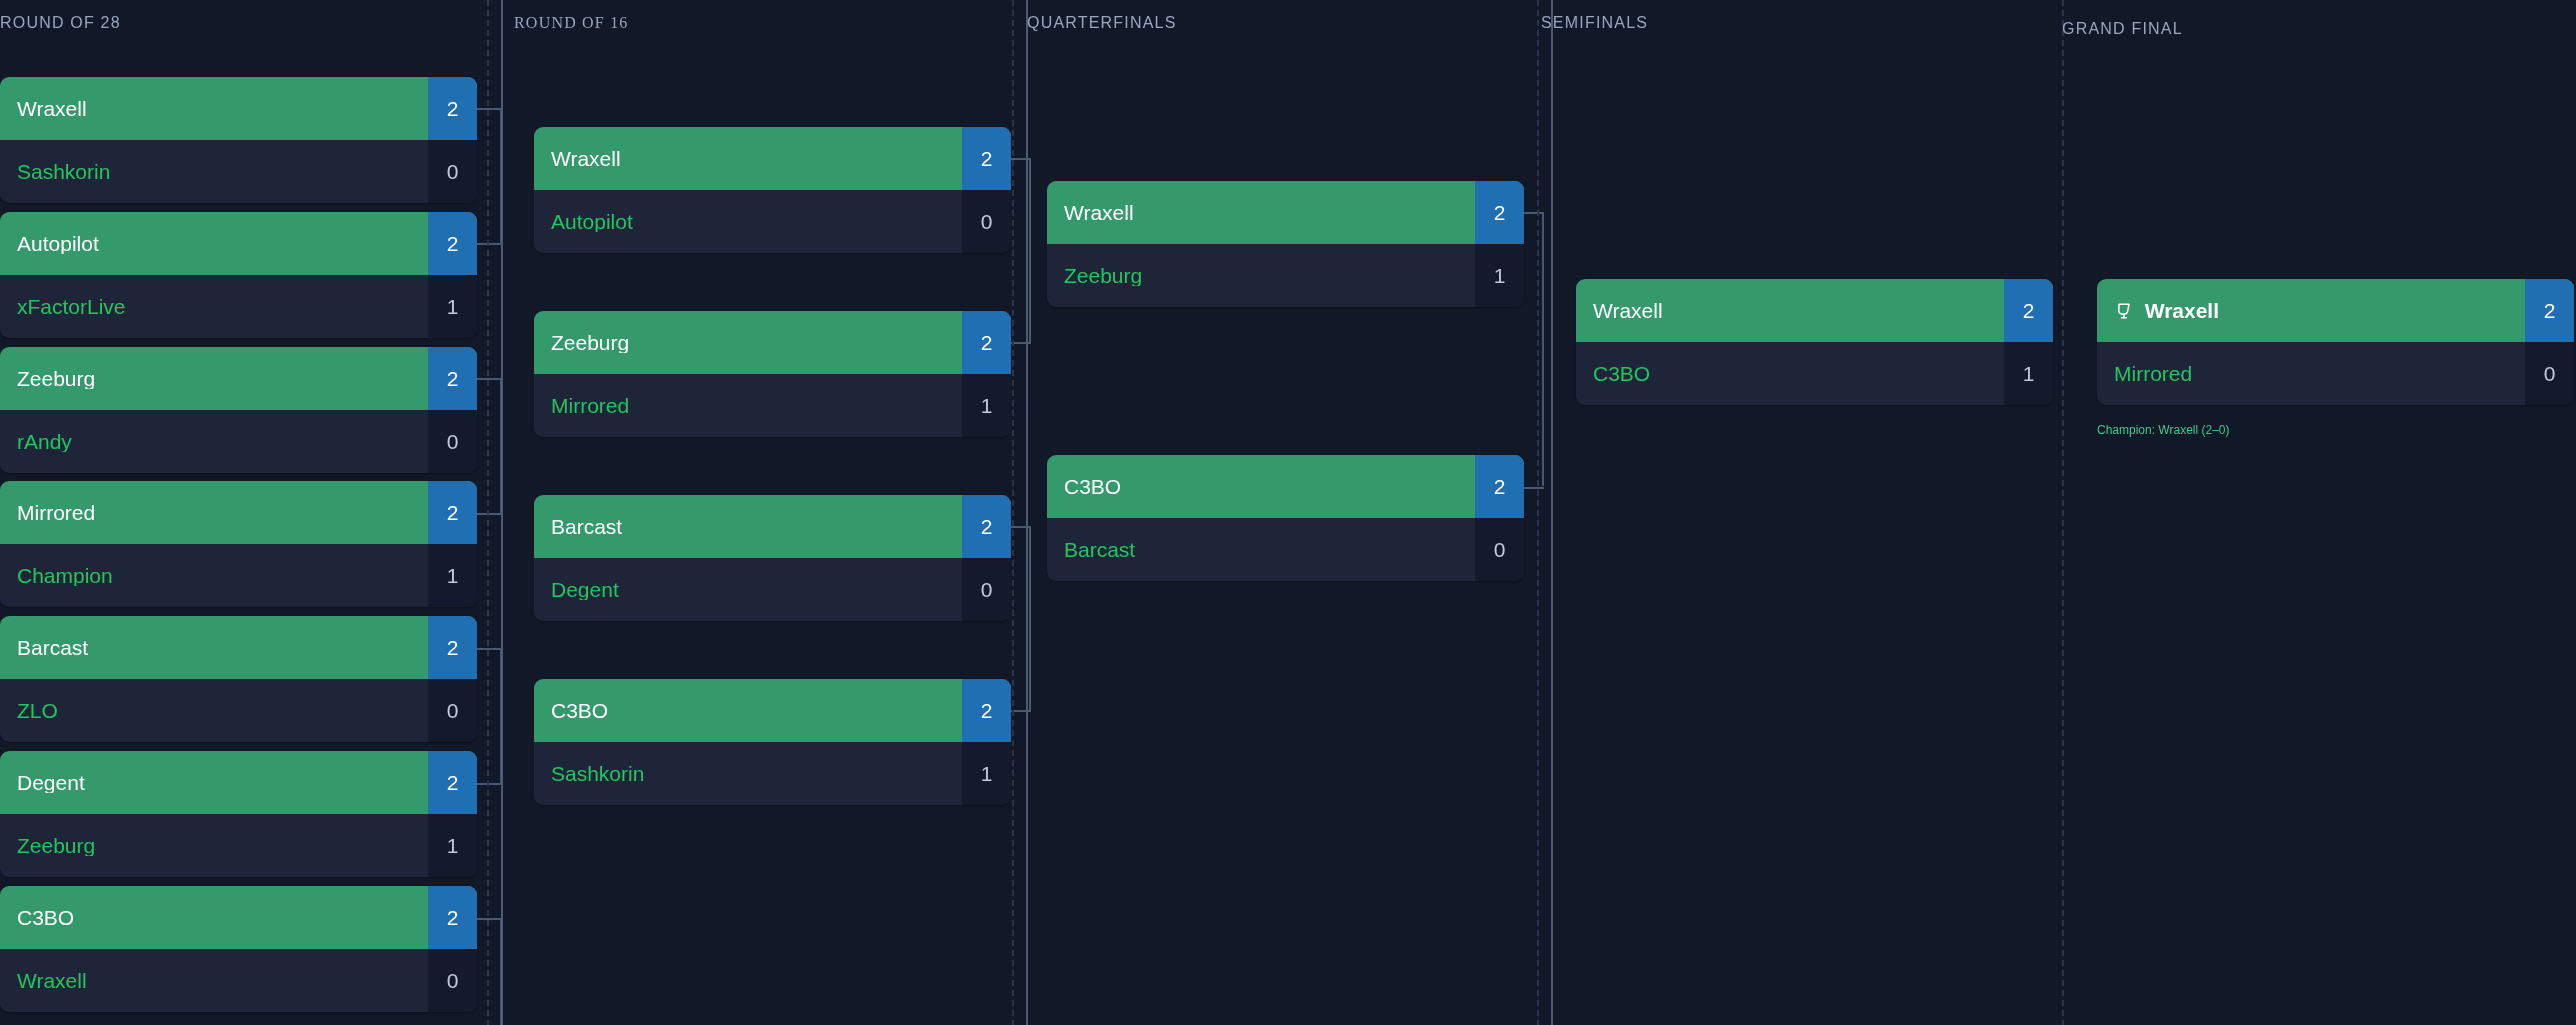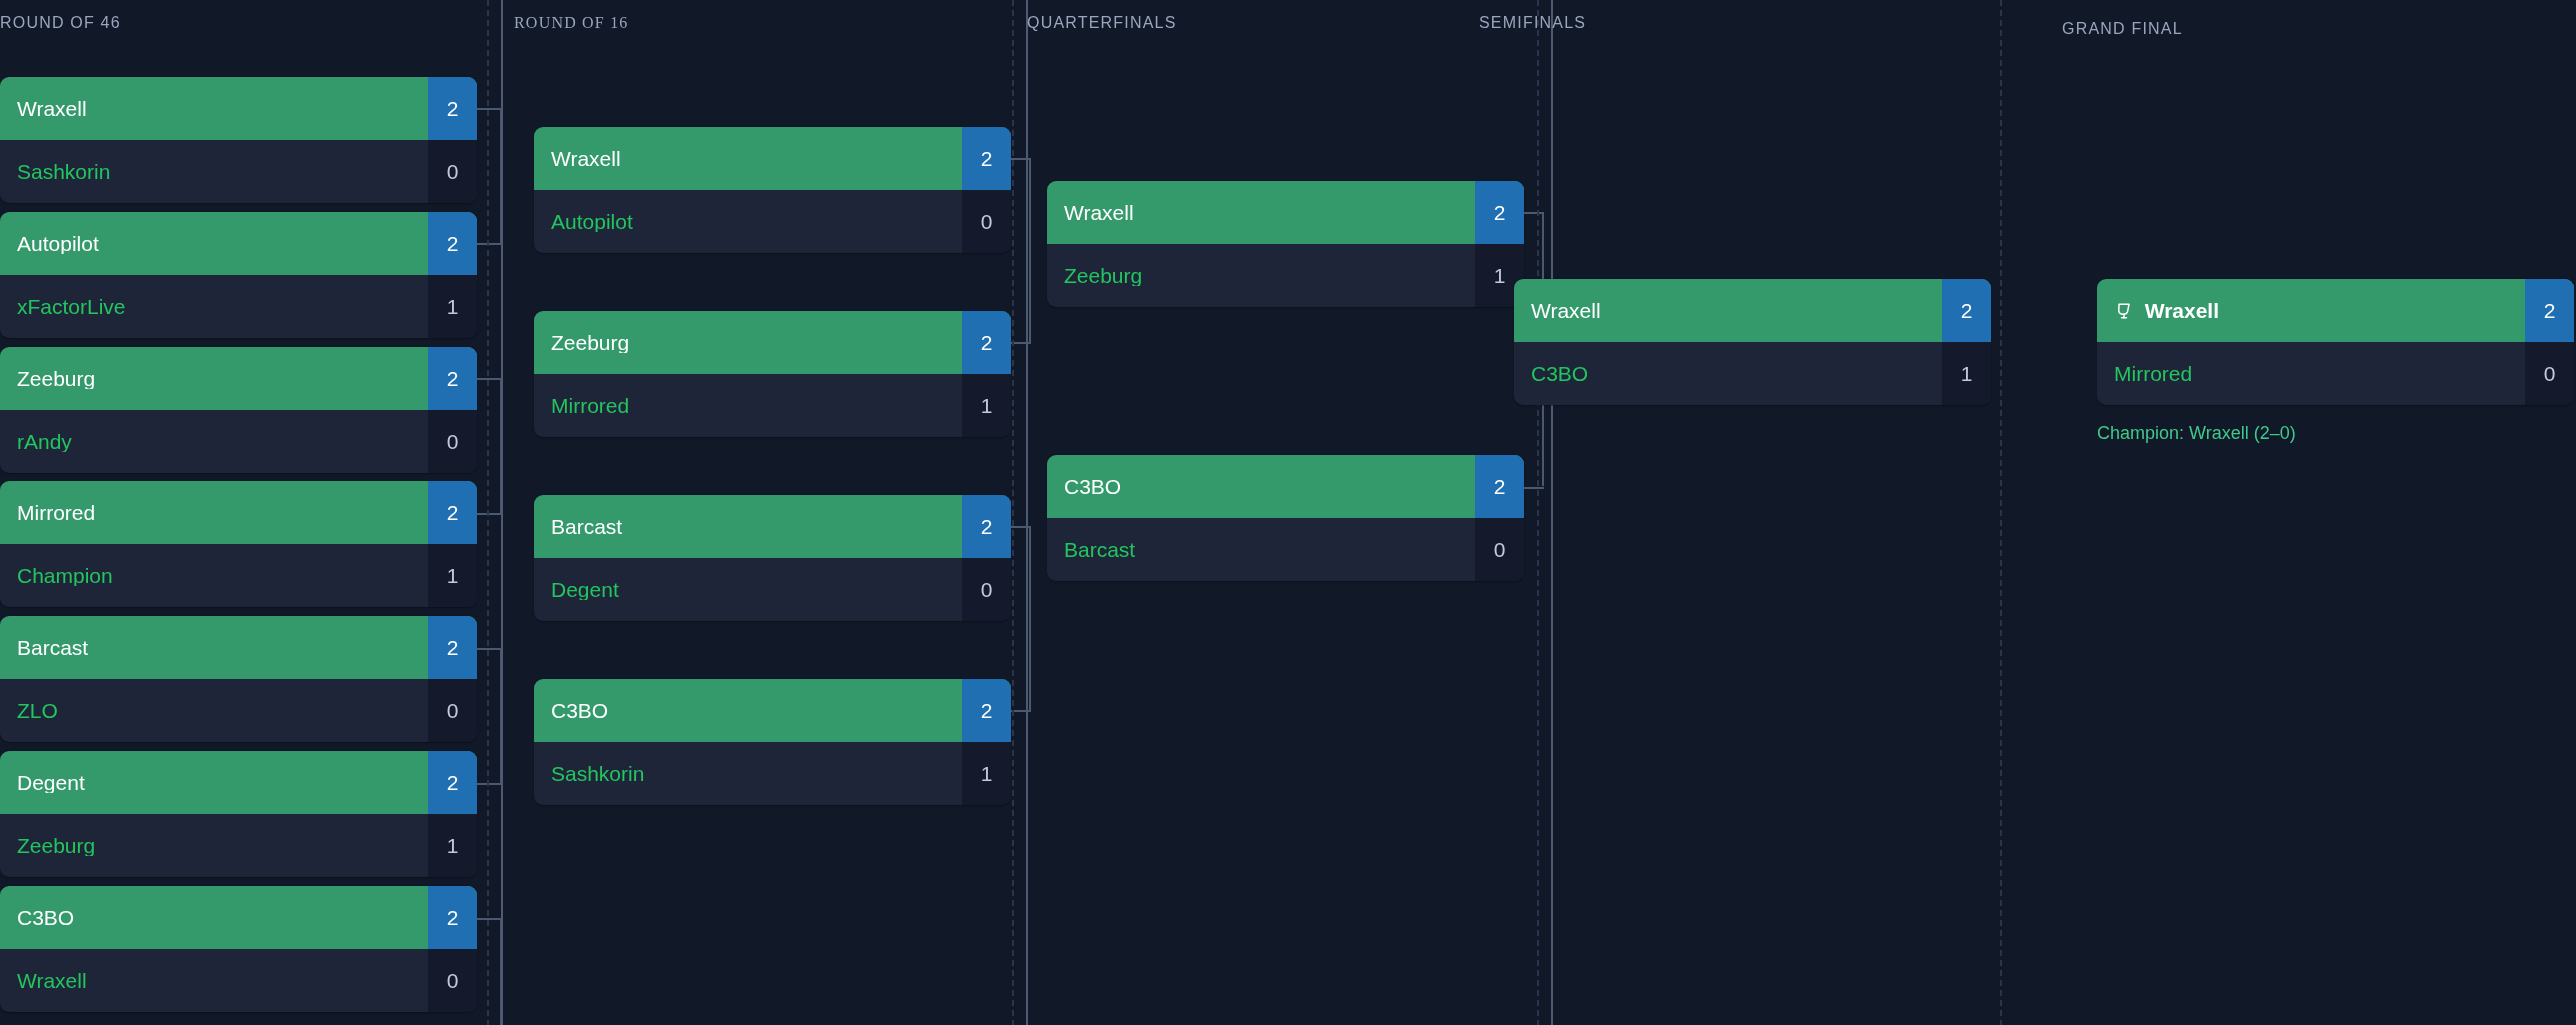--- a/index.html
+++ b/index.html
@@ -121,32 +121,32 @@
   }
   .conn-v {
     position: absolute;
     width: 1.5px;
     background: #4a5870;
   }
 
   
   .champion-note {
     position: absolute;
-    font-size: 18px;
+    font-size: 12px;
     color: #3fc98a;
     white-space: nowrap;
   }
 </style>
 </head>
 <body>
 
 <div id="bracket">
 
   <div class="col" style="left:0px; width:514px;">
-    <div class="col-header" style="left:0px;">ROUND OF 46</div>
+    <div class="col-header" style="left:0px;">ROUND OF 28</div>
 
     <div class="match" style="left:0px; top:77px; width:477px;">
       <div class="team winner">
         <span class="team-name">Wraxell</span>
         <span class="team-score">2</span>
       </div>
       <div class="team loser">
         <span class="team-name">Sashkorin</span>
         <span class="team-score">0</span>
       </div>
@@ -322,21 +322,21 @@
     </div>
 
     <div class="conn-h" style="left:497px; top:212px; width:20px;"></div>
     <div class="conn-h" style="left:497px; top:487px; width:20px;"></div>
     <div class="conn-v" style="left:515px; top:212px; height:274px;"></div>
 
     <div class="col-dash" style="left:510px;"></div>
     <div class="col-divider" style="left:524px;"></div>
   </div>
 
-  <div class="col" style="left:1479px; width:514px;">
+  <div class="col" style="left:1541px; width:514px;">
     <div class="col-header" style="left:0px;">SEMIFINALS</div>
 
     <div class="match" style="left:35px; top:279px; width:477px;">
       <div class="team winner">
         <span class="team-name">Wraxell</span>
         <span class="team-score">2</span>
       </div>
       <div class="team loser">
         <span class="team-name">C3BO</span>
         <span class="team-score">1</span>

